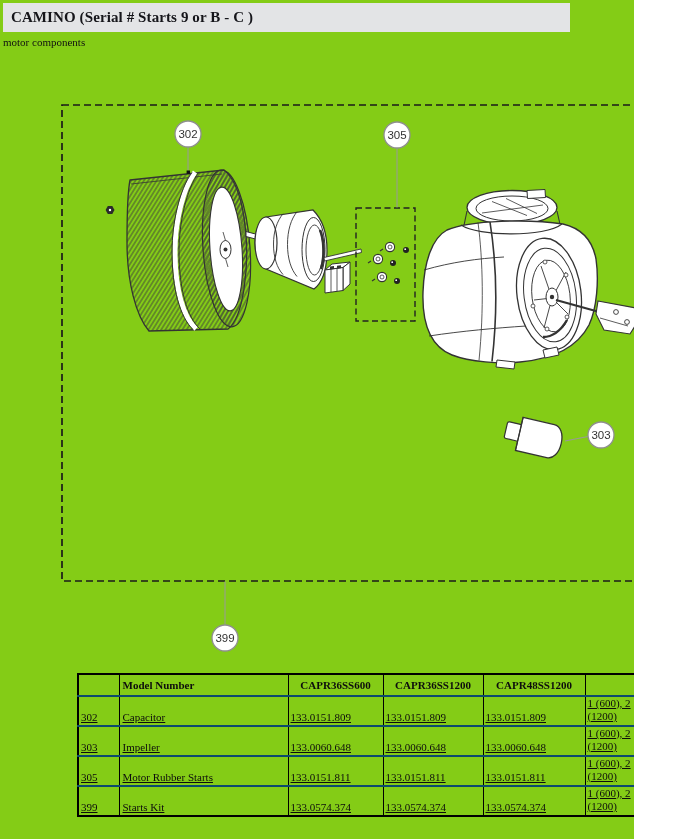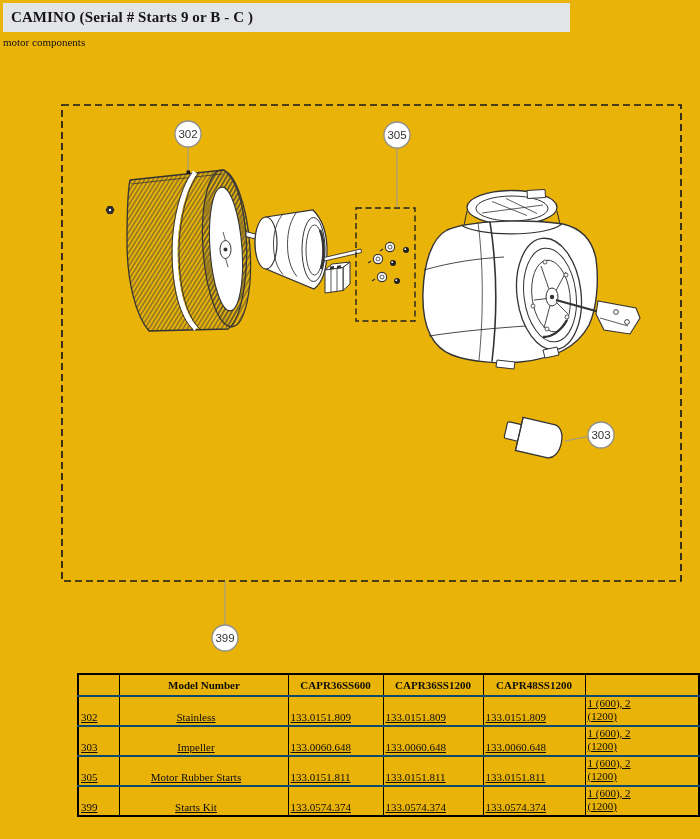--- a/index.html
+++ b/index.html
@@ -1,29 +1,29 @@
 <!DOCTYPE html>
 <html><head>
 <meta charset="utf-8">
 <style>
   html,body{margin:0;padding:0;background:#fff;}
-  .page{position:relative;width:700px;height:839px;background:#eab308;overflow:hidden;
+  .page{position:relative;width:634px;height:839px;background:#84cc16;overflow:hidden;
         font-family:"Liberation Serif",serif;color:#1a1a1a;}
   .title-bar{position:absolute;left:3px;top:3px;width:567px;height:29px;
              background:#e3e4e6;line-height:29px;padding-left:8px;box-sizing:border-box;
              font-size:15px;font-weight:bold;color:#15151a;letter-spacing:.1px;}
   .subtitle{position:absolute;left:3px;top:36px;font-size:11px;color:#111;}
   svg.diagram{position:absolute;left:0;top:0;width:700px;height:839px;}
   .callout-text{font-family:"Liberation Sans",sans-serif;font-size:11.5px;fill:#333;}
   table.parts{position:absolute;left:77px;top:673px;width:621px;border-collapse:collapse;
               table-layout:fixed;font-family:"Liberation Serif",serif;font-size:11px;color:#0d0d0d;}
   table.parts, table.parts td, table.parts th{border:1px solid #000;}
   table.parts{border:2px solid #000;}
   table.parts th{font-weight:bold;font-size:11px;padding:0 2px;vertical-align:middle;}
-  table.parts .l{text-align:center;padding-left:3px;}
+  table.parts .l{text-align:left;padding-left:3px;}
   table.parts .c{}
   tr.hrow1{height:22px;}
   tr.hrow2 th{border-bottom:3px solid #000;}
   tr.hrow2{height:17px;}
   tr.drow{height:29px;}
   tr.drow td{border-top:2px solid #0c4a6e;vertical-align:bottom;padding:0 18px 2px 2px;text-decoration:underline;}
   tr.drow td.l{padding-left:3px;}
   td.qty{line-height:1.18;padding-bottom:2px;}
 </style>
 </head>
@@ -202,21 +202,21 @@
         <th class="l">Model Number</th>
         <th class="c">CAPR36SS600</th>
         <th class="c">CAPR36SS1200</th>
         <th class="c">CAPR48SS1200</th>
         <th></th>
       </tr>
     </thead>
     <tbody>
       <tr class="drow">
         <td class="c">302</td>
-        <td class="l">Stainless</td>
+        <td class="l">Capacitor</td>
         <td class="c">133.0151.809</td>
         <td class="c">133.0151.809</td>
         <td class="c">133.0151.809</td>
         <td class="c qty">
           <div>1 (600), 2</div>
           <div>(1200)</div>
         </td>
       </tr>
       <tr class="drow">
         <td class="c">303</td>

